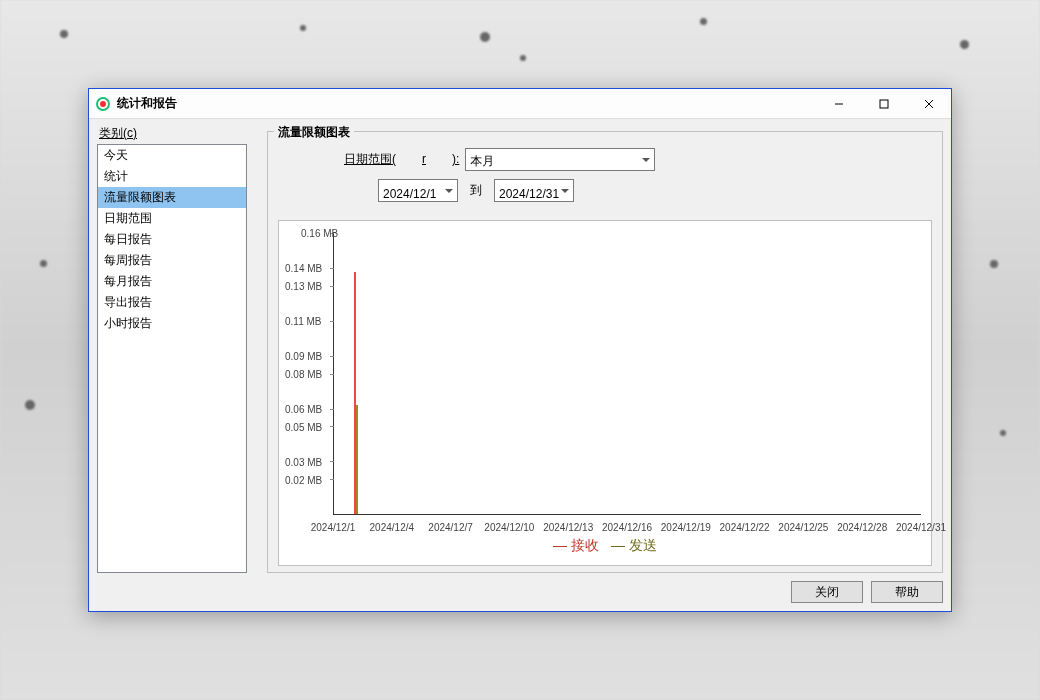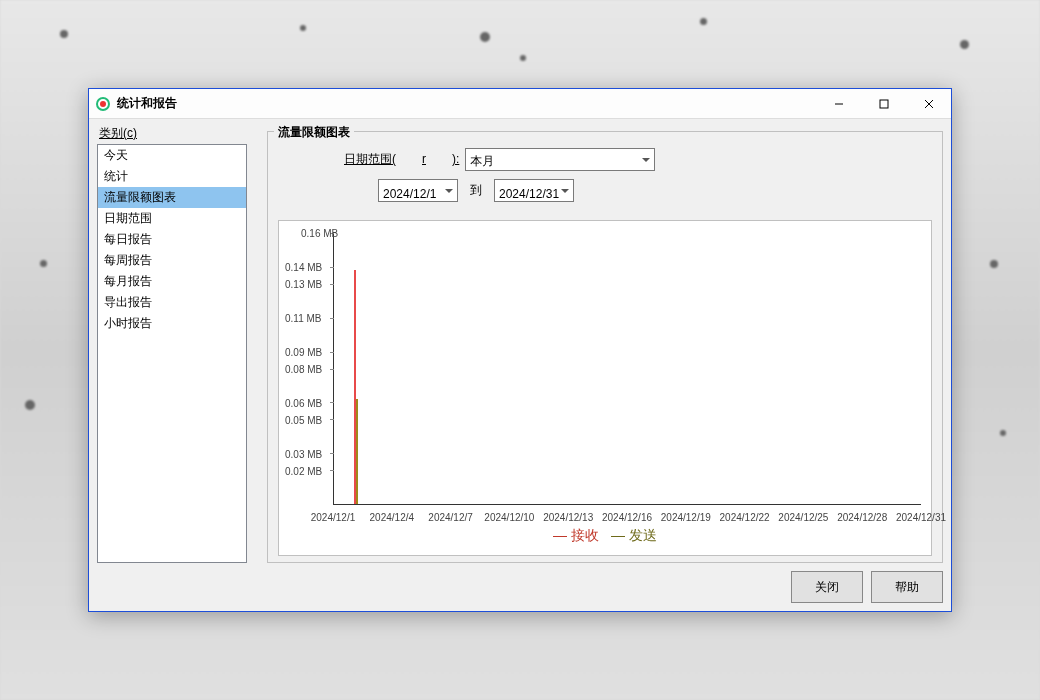--- a/index.html
+++ b/index.html
@@ -176,21 +176,21 @@
   .legend .lrecv { color: #c0392b; }
   .legend .lsend { color: #6e6a1a; }
   .footer {
     display: flex;
     justify-content: flex-end;
     gap: 8px;
     padding: 6px 8px 8px 8px;
   }
   .btn {
     min-width: 72px;
-    height: 32px;
+    height: 22px;
     background: #e1e1e1;
     border: 1px solid #888;
     display: flex;
     align-items: center;
     justify-content: center;
     cursor: default;
     font-family: Liberation Serif, serif;
   }
 </style>
 </head>

